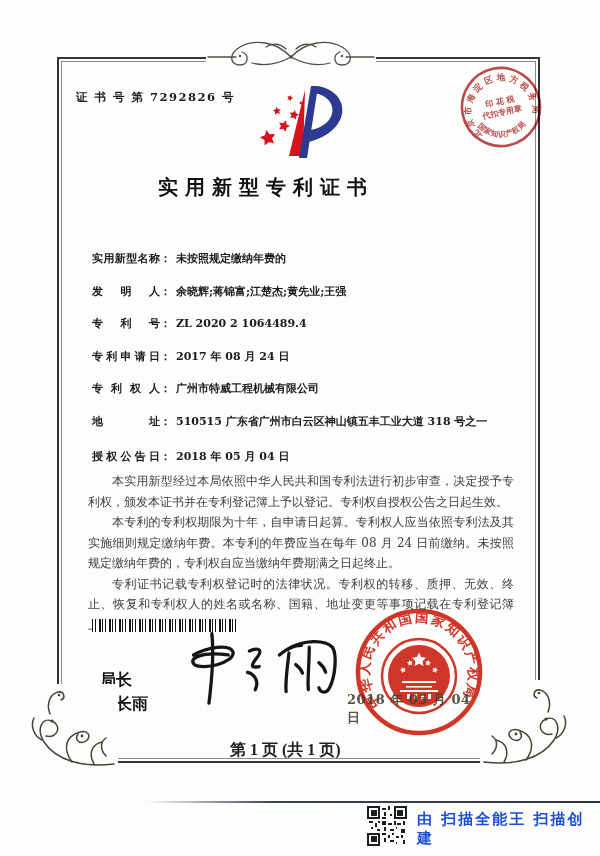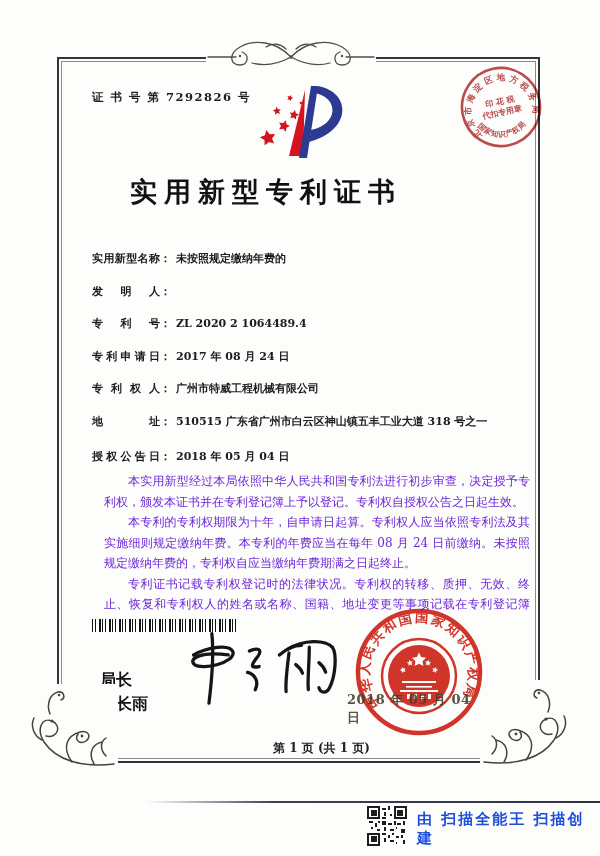--- a/index.html
+++ b/index.html
@@ -4,48 +4,48 @@
 <style>
   html,body{margin:0;padding:0;background:#ffffff;}
   .page{position:relative;width:600px;height:856px;background:#fdfdfc;overflow:hidden;
         font-family:"DejaVu Serif","Liberation Serif",serif;color:#222;}
   .abs{position:absolute;}
 
   
   .frame{left:57px;top:57px;width:483px;height:706px;border:2px solid #353535;box-sizing:border-box;}
   .frame-inner{position:absolute;left:2px;top:2px;right:2px;bottom:2px;border:1px solid #8a8a8a;}
 
-  .cert-no{left:76px;top:90px;font-size:11.5px;font-weight:700;letter-spacing:1.5px;color:#1c1c1c;margin-left:16px;}
-
-  .title{left:0;top:174px;width:532px;text-align:center;font-size:27px;font-weight:700;
+  .cert-no{left:76px;top:90px;font-size:11.5px;font-weight:700;letter-spacing:1.5px;color:#1c1c1c;}
+
+  .title{left:0;top:174px;width:532px;text-align:center;font-size:20px;font-weight:700;
          letter-spacing:7px;color:#111;}
 
   .fields{left:92px;top:251px;width:430px;font-size:11px;line-height:15px;color:#1b1b1b;font-weight:700;}
   .frow{margin-bottom:17.5px;display:flex;align-items:center;}
   .flabel{display:inline-block;width:68px;text-align:justify;text-align-last:justify;flex:0 0 68px;}
   .fcolon{flex:0 0 auto;margin-right:5px;}
   .fvalue{display:inline-block;max-width:335px;}
   .grant-row{left:92px;top:449px;font-size:11px;font-weight:700;color:#1b1b1b;display:flex;}
   .grant-right{left:345px;top:449px;font-size:11px;font-weight:700;color:#1b1b1b;}
 
-  .paras{left:88px;top:471px;width:426px;font-size:12px;line-height:20.5px;text-align:justify;color:#6d28d9;margin-left:16px;}
+  .paras{left:88px;top:471px;width:426px;font-size:12px;line-height:20.5px;text-align:justify;color:#404040;}
   .paras p{margin:0;text-indent:2em;}
 
   .barcode{left:92px;top:619px;width:146px;height:13px;
     background:repeating-linear-gradient(90deg,#131313 0px,#131313 1.5px,#fff 1.5px,#fff 3px,
       #131313 3px,#131313 3.9px,#fff 3.9px,#fff 6.6px,#131313 6.6px,#131313 8.6px,#fff 8.6px,#fff 10px);}
 
   .signer{left:100px;top:668px;font-size:16px;font-weight:700;line-height:24px;color:#111;}
 
   .stamp-date{left:347px;top:691px;width:140px;font-size:13px;font-weight:700;color:#46412f;
               letter-spacing:0.5px;z-index:6;opacity:.9;}
   .official-stamp{left:352px;top:605px;z-index:5;mix-blend-mode:multiply;opacity:.93;}
   .tax-stamp{left:457px;top:63px;transform:rotate(-12deg);opacity:.9;mix-blend-mode:multiply;z-index:5;}
 
-  .page-footer{left:230px;top:740px;width:140px;text-align:right;font-size:12px;font-weight:700;color:#222;}
+  .page-footer{left:230px;top:740px;width:140px;text-align:left;font-size:16px;font-weight:700;color:#222;font-family:Liberation Serif, serif;}
 
   .orn{background:#fdfdfc;z-index:3;}
   .scan-line{left:146px;top:801px;width:454px;height:2px;
      background:linear-gradient(90deg,rgba(56,62,88,0),#3a4158 28%,#2e3448);}
   .scan-text{left:417px;top:810px;font-size:15px;font-weight:600;letter-spacing:2px;color:#1d4ed8;
      font-family:"DejaVu Serif","Liberation Serif",serif;}
   .qr{left:366px;top:806px;z-index:7;}
 </style>
 </head>
 <body>
@@ -113,20 +113,21 @@
 
   <div class="abs fields">
     <div class="frow">
       <span class="flabel">实用新型名称</span>
         <span class="fcolon">：</span>
       <span class="fvalue">未按照规定缴纳年费的</span>
     </div>
     <div class="frow">
       <span class="flabel">发明人</span>
         <span class="fcolon">：</span>
+      <span class="fvalue">余晓辉;蒋锦富;江楚杰;黄先业;王强</span>
     </div>
     <div class="frow">
       <span class="flabel">专利号</span>
         <span class="fcolon">：</span>
       <span class="fvalue">ZL 2020 2 1064489.4</span>
     </div>
     <div class="frow">
       <span class="flabel">专利申请日</span>
         <span class="fcolon">：</span>
       <span class="fvalue">2017 年 08 月 24 日</span>

